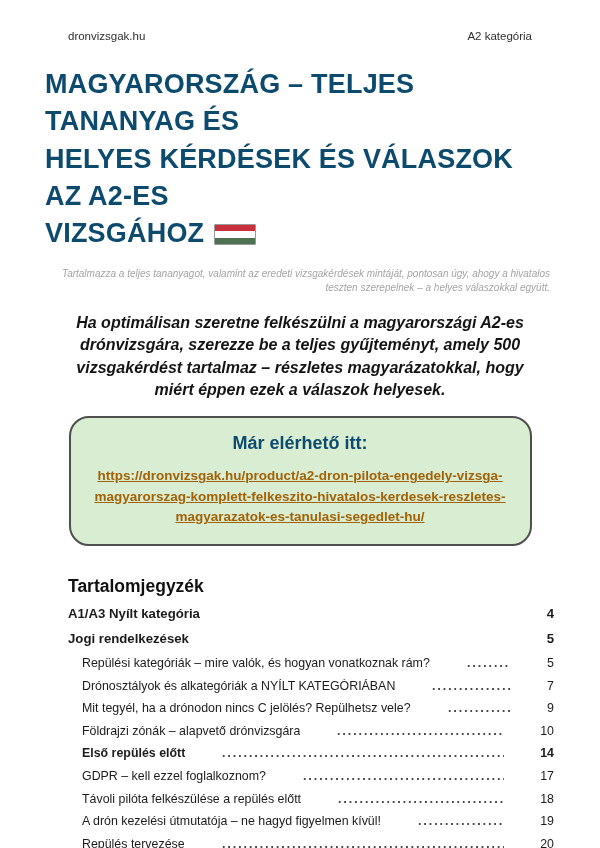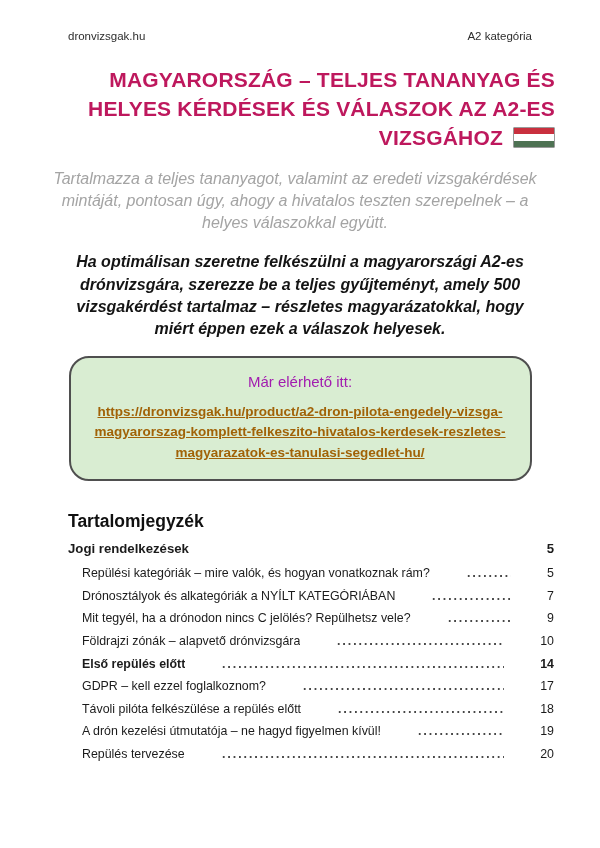--- a/index.html
+++ b/index.html
@@ -14,60 +14,60 @@
   }
   
   .header{
     display:flex;justify-content:space-between;align-items:baseline;
     padding:30px 68px 0 68px;
     font-size:11.5px;color:#2e2e2e;
   }
   
   .title{
     margin:24px 45px 0 45px;
-    text-align:right;
-    font-size:21px;font-weight:bold;color:#be185d;
+    text-align:left;
+    font-size:27px;font-weight:bold;color:#0c4a6e;
     line-height:1.38;
     letter-spacing:.2px;
   }
   .title .tline{display:block;}
   .flag{
     display:inline-block;width:42px;height:21px;
     vertical-align:-3px;margin-left:10px;
     border:1px solid #9a9a9a;border-radius:1px;
     overflow:hidden;box-sizing:border-box;
   }
   .flag .stripe{display:block;width:100%;height:33.34%;}
   .stripe.red{background:#c9303e;}
   .stripe.white{background:#ffffff;}
   .stripe.green{background:#4e7253;}
   
   .subtitle{
     margin:15px 50px 0 40px;
-    text-align:center;
-    font-size:16px;font-style:italic;color:#a4a4a4;
+    text-align:right;
+    font-size:10px;font-style:italic;color:#a4a4a4;
     line-height:1.38;
   }
   
   .pitch{
     margin:17px 58px 0 58px;
     text-align:center;
     font-size:16px;font-weight:bold;font-style:italic;color:#141414;
     line-height:1.4;
   }
   
   .promo{
     box-sizing:border-box;
     width:463px;margin:15px auto 0 auto;
     background:#d9edd2;
     border:2px solid #4f4f4f;border-radius:20px;
     text-align:center;
     padding:15px 16px 16px 16px;
   }
-  .promo-heading{font-size:15px;font-weight:normal;color:#a21caf;}
+  .promo-heading{font-size:18px;font-weight:bold;color:#0c4a6e;}
   .promo-link{
     display:block;margin-top:12px;
     font-size:13.5px;font-weight:bold;line-height:1.52;
     color:#a16207;text-decoration:underline;
     word-wrap:break-word;
   }
   
   .toc{margin:30px 46px 0 68px;}
   .toc-heading{font-size:17.5px;font-weight:bold;color:#101010;margin:0 0 9px 0;}
   .toc-row{
@@ -108,20 +108,25 @@
   <p class="pitch">Ha optimálisan szeretne felkészülni a magyarországi A2-es drónvizsgára, szerezze be a teljes gyűjteményt, amely 500 vizsgakérdést tartalmaz – részletes magyarázatokkal, hogy miért éppen ezek a válaszok helyesek.</p>
 
   <div class="promo">
     <div class="promo-heading">Már elérhető itt:</div>
     <a class="promo-link" href="#">https://dronvizsgak.hu/product/a2-dron-pilota-engedely-vizsga-magyarorszag-komplett-felkeszito-hivatalos-kerdesek-reszletes-magyarazatok-es-tanulasi-segedlet-hu/</a>
   </div>
 
   <div class="toc">
     <div class="toc-heading">Tartalomjegyzék</div>
 
+    <div class="toc-row section nodots">
+      <span class="toc-label">A1/A3 Nyílt kategória</span>
+      <span class="leader"></span>
+      <span class="pagenum">4</span>
+    </div>
 
     <div class="toc-row section nodots">
       <span class="toc-label">Jogi rendelkezések</span>
       <span class="leader"></span>
       <span class="pagenum">5</span>
     </div>
 
     <div class="toc-row sub">
       <span class="toc-label">Repülési kategóriák – mire valók, és hogyan vonatkoznak rám?</span>
       <span class="leader"></span>

